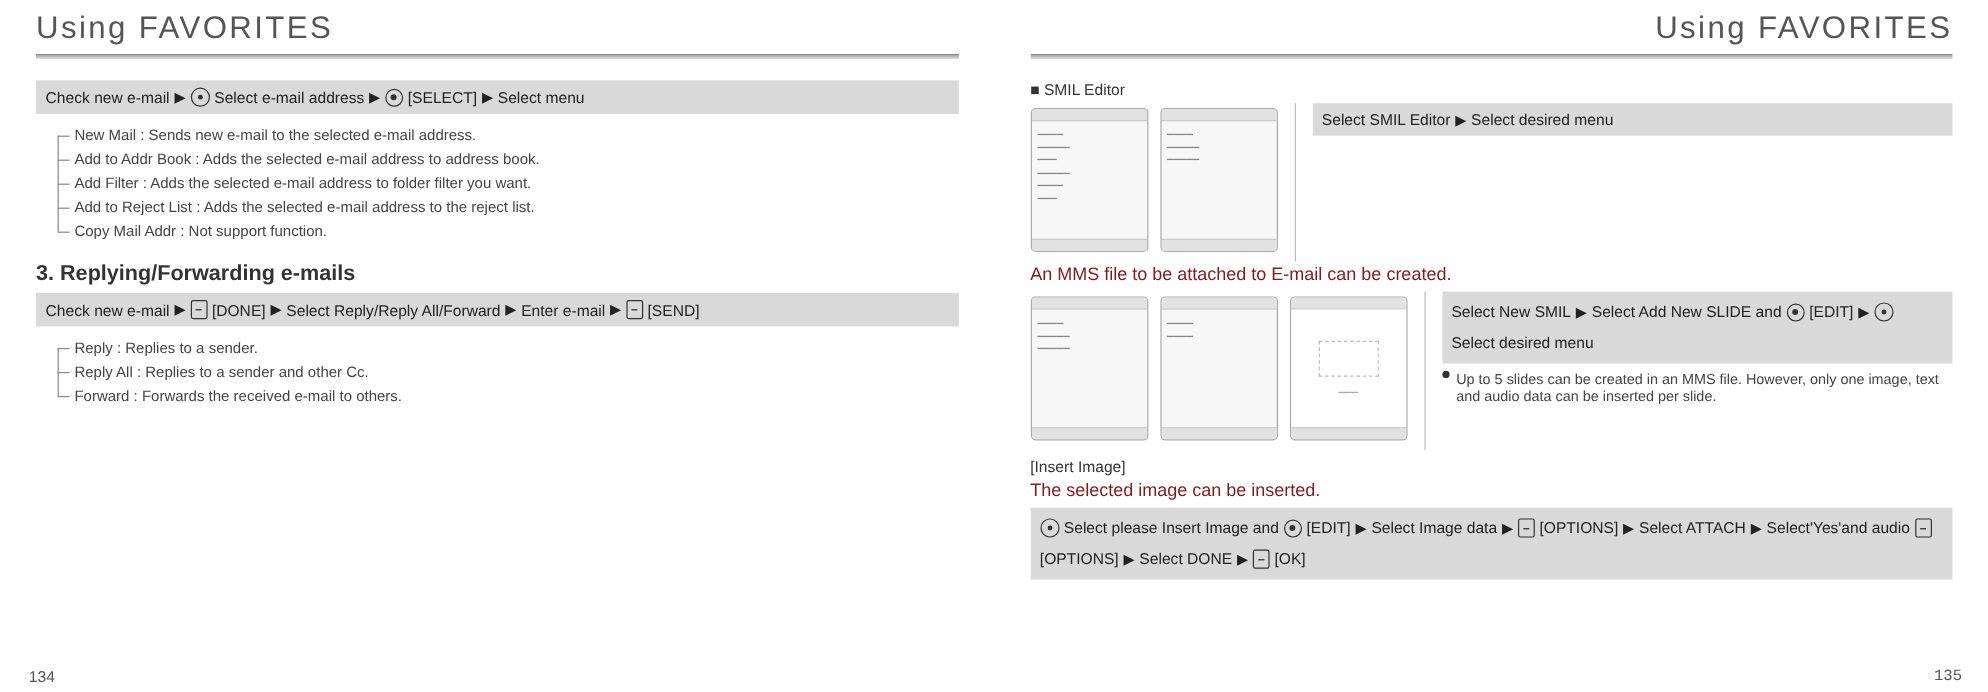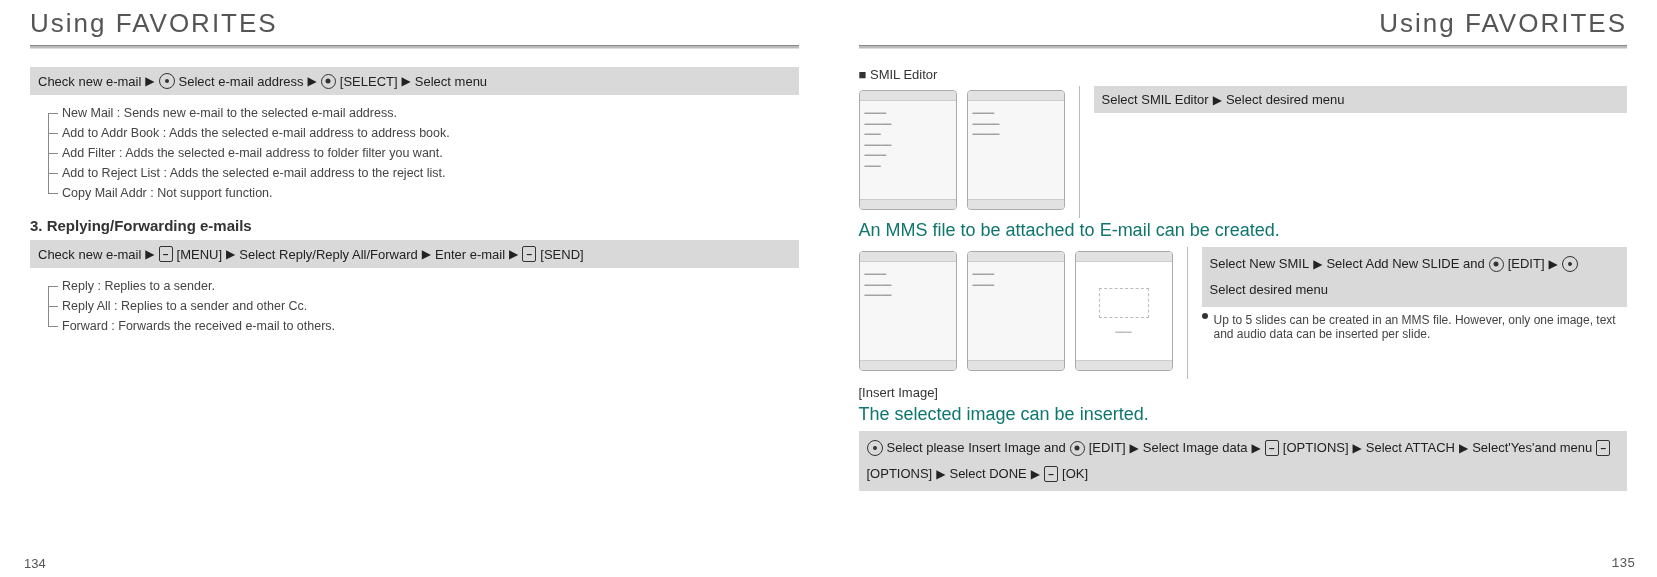--- a/index.html
+++ b/index.html
@@ -12,23 +12,23 @@
   .titlebar-underline { height:4px; background:#bbb; margin-bottom:18px; border-top:1px solid #888; border-bottom:1px solid #ddd;}
   .section-label { font-size:13px; margin:6px 0 4px 0; }
   .graybar { background:#d9d9d9; padding:6px 8px; font-size:13px; color:#222; display:flex; align-items:center; flex-wrap:wrap; gap:4px; }
   .graybar.tall { line-height:1.7; }
   .indent-list { margin:8px 0 14px 18px; }
   .indent-list .li { position:relative; font-size:12.5px; color:#444; padding:3px 0 3px 14px; }
   .indent-list .li::before { content:""; position:absolute; left:0; top:0; bottom:50%; border-left:1px solid #888; }
   .indent-list .li::after { content:""; position:absolute; left:0; top:50%; width:10px; border-top:1px solid #888; }
   .indent-list .li:first-child::before { top:50%; }
   .indent-list .li + .li::before { top:-50%; }
-  .h3 { font-size:15px; font-weight:600; margin:10px 0 6px 0; }
+  .h3 { font-size:18px; font-weight:600; margin:10px 0 6px 0; }
   .h4 { font-size:14px; font-weight:600; margin:6px 0 2px 0; }
-  .desc { font-size:18px; color:#0f766e; margin:2px 0 6px 0; }
+  .desc { font-size:15px; color:#7f1d1d; margin:2px 0 6px 0; }
   .footer { position:absolute; bottom:6px; font-size:13px; color:#555; }
   .left .footer { left:24px; }
   .right .footer { right:22px;font-family:Liberation Mono, monospace; }
   .arrow { display:inline-block; font-size:12px; }
   .icon { display:inline-flex; align-items:center; justify-content:center; vertical-align:middle; }
   .icon.dpad { width:16px; height:16px; border:1.5px solid #333; border-radius:50%; position:relative; }
   .icon.dpad::before { content:""; position:absolute; width:4px; height:4px; background:#333; border-radius:50%; }
   .icon.center { width:15px; height:15px; border:1.5px solid #333; border-radius:50%; position:relative; }
   .icon.center::after { content:""; width:5px; height:5px; background:#333; border-radius:50%; position:absolute; top:50%; left:50%; transform:translate(-50%,-50%);}
   .icon.soft { width:14px; height:16px; border:1.5px solid #333; border-radius:2px; display:inline-flex; align-items:center; justify-content:center; font-size:10px; font-weight:bold; }
@@ -75,21 +75,21 @@
       <div class="li">Add to Reject List : Adds the selected e-mail address to the reject list.</div>
       <div class="li">Copy Mail Addr : Not support function.</div>
     </div>
 
     <div class="h3">3. Replying/Forwarding e-mails</div>
 
     <div class="graybar">
       <span class="seg">Check new e-mail</span>
       <span class="arrow">▶</span>
       <span class="icon soft">–</span>
-      <span class="sk">[MENU]</span>
+      <span class="sk">[DONE]</span>
       <span class="arrow">▶</span>
       <span class="seg">Select Reply/Reply All/Forward</span>
       <span class="arrow">▶</span>
       <span class="seg">Enter e-mail</span>
       <span class="arrow">▶</span>
       <span class="icon soft">–</span>
       <span class="sk">[SEND]</span>
     </div>
 
     <div class="indent-list">
@@ -199,21 +199,21 @@
       <span class="icon center"></span>
       <span class="sk">[EDIT]</span>
       <span class="arrow">▶</span>
       <span class="seg">Select Image data</span>
       <span class="arrow">▶</span>
       <span class="icon soft">–</span>
       <span class="sk">[OPTIONS]</span>
       <span class="arrow">▶</span>
       <span class="seg">Select ATTACH</span>
       <span class="arrow">▶</span>
-      <span class="seg">Select'Yes'and menu</span>
+      <span class="seg">Select'Yes'and audio</span>
       <span class="icon soft">–</span>
       <span class="sk">[OPTIONS]</span>
       <span class="arrow">▶</span>
       <span class="seg">Select DONE</span>
       <span class="arrow">▶</span>
       <span class="icon soft">–</span>
       <span class="sk">[OK]</span>
     </div>
 
     <div class="footer">135</div>

